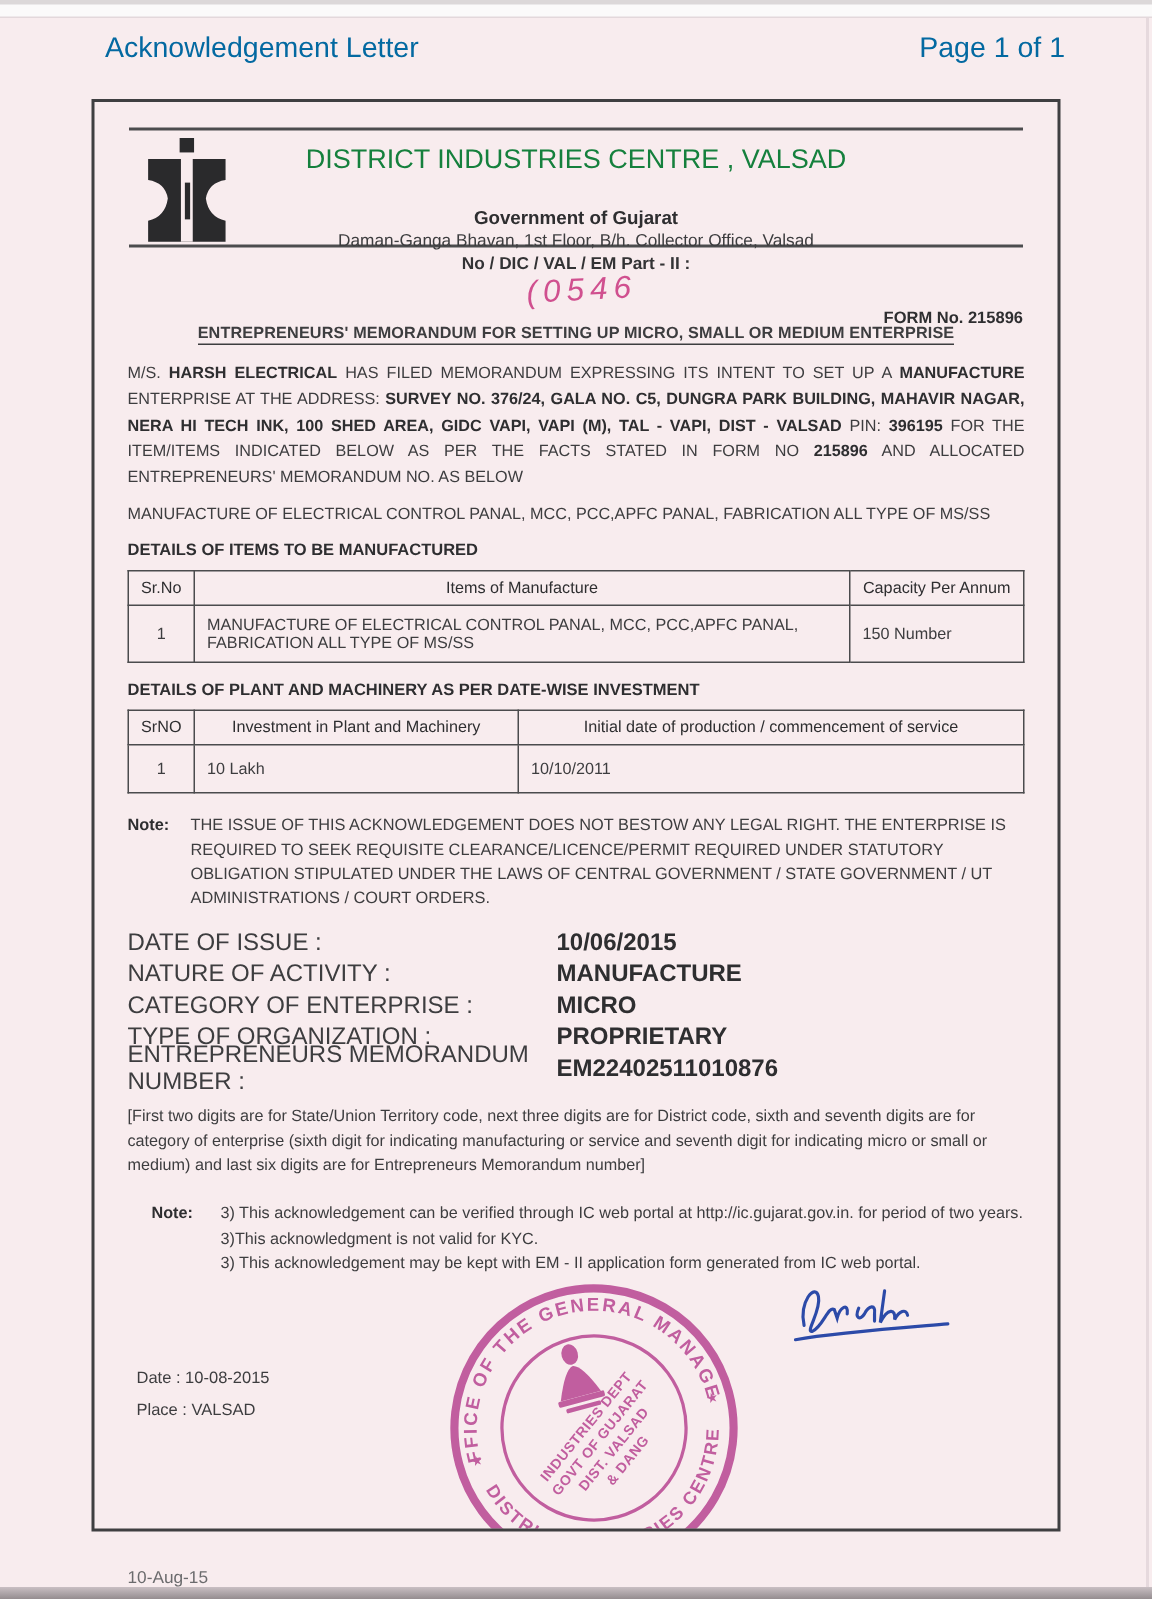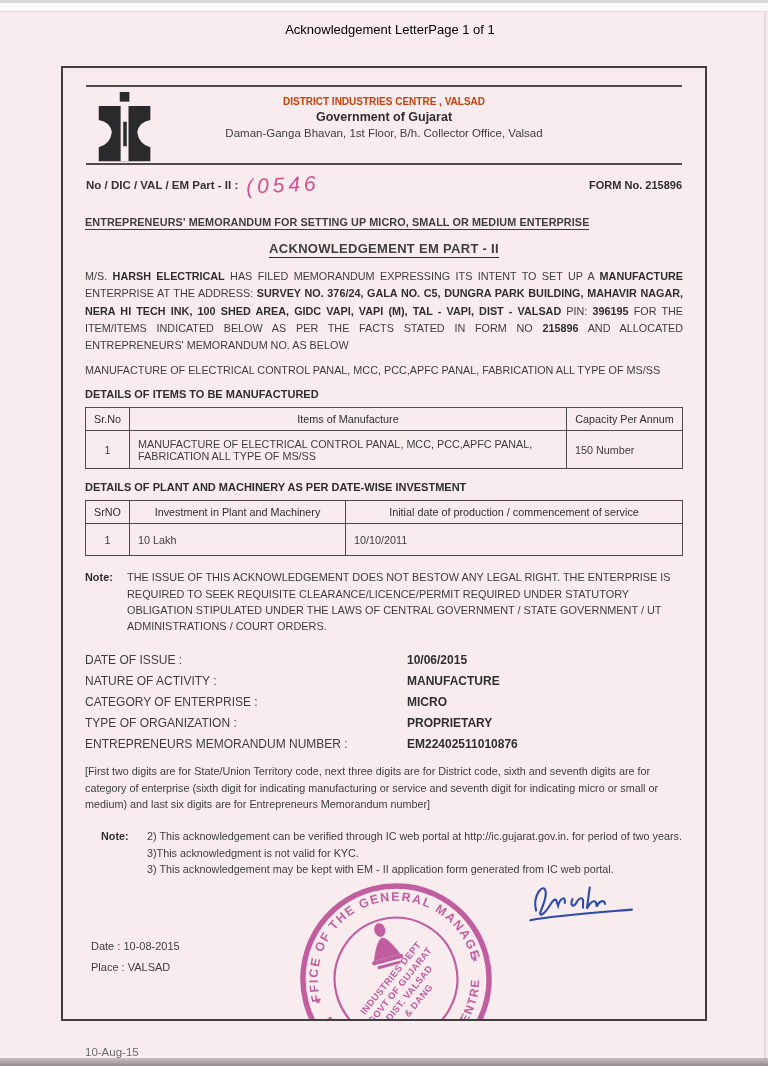--- a/index.html
+++ b/index.html
@@ -7,42 +7,42 @@
   body {
     font-family:"Liberation Sans", sans-serif;
     background:#f8ecee;
     color:#3d3d3f;
     position:relative;
   }
   .scan-top { position:absolute; top:0; left:0; width:100%; height:12px; background:#fbfafa; border-top:3px solid #dcd8d9; border-bottom:1px solid #e3d8db; z-index:5; }
   .scan-bottom { position:absolute; bottom:0; left:0; width:100%; height:8px; background:linear-gradient(#c9bfc3,#948d90); z-index:9; }
   .scan-right { position:absolute; top:0; right:2px; width:2px; height:100%; background:#e6d9dd; z-index:4; }
 
-  .page-header { position:absolute; top:22px; left:70px; right:58px; display:flex; justify-content:center; font-size:13px; color:#000000; }
+  .page-header { position:absolute; top:22px; left:70px; right:58px; display:flex; justify-content:space-between; font-size:19px; color:#0369a1; }
 
   .letter {
     position:absolute; left:61px; top:66px; width:646px; height:955px;
     border:2px solid #3f3f41; padding:0 22px; overflow:hidden; background:transparent;
   }
   .rule { border-top:2px solid #4c4c4e; margin:0 1px; }
   .rule.r1 { margin-top:17px; }
 
   .letterhead { position:relative; height:76px; }
   .lh-text { text-align:center; padding-top:9px; }
-  .lh-org   { font-size:10px; font-weight:bold; color:#c2410c; }
-  .lh-gov   { font-size:12.5px; font-weight:bold; color:#2e2e30; margin-top:3px; }
+  .lh-org   { font-size:18px; font-weight:normal; color:#15803d; }
+  .lh-gov   { font-size:12.5px; font-weight:bold; color:#2e2e30; margin-top:21px; }
   .lh-addr  { font-size:11.5px; margin-top:3px; color:#3d3d3f; }
   .logo { position:absolute; left:8px; top:5px; width:64px; height:70px; }
 
-  .ref-row { display:flex; align-items:center; margin:5px 1px 12px; height:30px; font-size:11.5px; }
+  .ref-row { display:flex; align-items:center; margin:5px 1px 12px; height:30px; font-size:11.5px;flex-direction:column; }
   .ref-label { font-weight:600; color:#333335; }
   .ref-hand { color:#d0508f; font-size:21px; letter-spacing:4px; margin-left:8px; transform:rotate(-3deg); font-style:italic; font-weight:500; }
   .ref-form { margin-left:auto; font-weight:bold; font-size:11px; color:#2e2e30; }
 
-  .t-memo { margin-top:5px; }
+  .t-memo { text-align:center; margin-top:5px; }
   .t-memo span { font-size:10.8px; font-weight:bold; border-bottom:1px solid #3d3d3f; padding-bottom:1px; letter-spacing:.1px; }
   .t-ack { text-align:center; margin-top:9px; }
   .t-ack span { font-size:13px; font-weight:bold; border-bottom:1.5px solid #2e2e30; padding-bottom:1px; letter-spacing:.3px; }
 
   .intro { margin-top:11px; font-size:10.8px; line-height:1.6; text-align:justify; }
   .b { font-weight:bold; color:#2e2e30; }
   .product-line { margin-top:10px; font-size:10.8px; }
   .sec-heading { margin-top:12px; font-size:11px; font-weight:bold; color:#2e2e30; }
 
   table { border-collapse:collapse; width:100%; margin-top:7px; }
@@ -53,21 +53,21 @@
   .t1 tbody td { height:38px; }
   .t2 .c-sr { width:40px; } .t2 .c-inv { width:216px; }
   .t2 td.c-sr { text-align:center; }
   .t2 tbody td { height:32px; }
 
   .note-block { display:flex; margin-top:13px; font-size:10.9px; line-height:1.5; }
   .note-block .lbl { font-weight:bold; width:42px; flex:none; color:#2e2e30; }
   .note-block .txt { width:560px; }
 
   .fields { margin-top:11px; }
-  .field-row { display:flex; height:21px; align-items:flex-end; font-size:12px;gap:36px; }
+  .field-row { display:flex; height:21px; align-items:center; font-size:16px; }
   .field-row .fl { width:286px; flex:none; }
   .field-row .fv { font-weight:bold; color:#2e2e30; }
 
   .brackets { margin-top:12px; font-size:10.8px; line-height:1.55; }
 
   .notes { display:flex; margin-top:15px; font-size:10.8px; line-height:1.55; }
   .notes .lbl { font-weight:bold; width:46px; margin-left:16px; flex:none; color:#2e2e30; }
 
   .sign-area { position:relative; height:114px; }
   .date-block { position:absolute; left:6px; top:58px; font-size:11px; line-height:1.9; }
@@ -111,21 +111,20 @@
 
   <div class="rule"></div>
 
   <div class="ref-row">
     <span class="ref-label">No / DIC / VAL / EM Part - II :</span>
     <span class="ref-hand">(0546</span>
     <span class="ref-form">FORM No. 215896</span>
   </div>
 
   <div class="t-memo"><span>ENTREPRENEURS' MEMORANDUM FOR SETTING UP MICRO, SMALL OR MEDIUM ENTERPRISE</span></div>
-  <div class="t-ack"><span>ACKNOWLEDGEMENT EM PART - II</span></div>
 
   <p class="intro"><span>M/S. </span><span class="b">HARSH ELECTRICAL</span><span> HAS FILED MEMORANDUM EXPRESSING ITS INTENT TO SET UP A </span><span class="b">MANUFACTURE</span><span> ENTERPRISE AT THE ADDRESS: </span><span class="b">SURVEY NO. 376/24, GALA NO. C5, DUNGRA PARK BUILDING, MAHAVIR NAGAR, NERA HI TECH INK, 100 SHED AREA, GIDC VAPI, VAPI (M), TAL - VAPI, DIST - VALSAD</span><span> PIN: </span><span class="b">396195</span><span> FOR THE ITEM/ITEMS INDICATED BELOW AS PER THE FACTS STATED IN FORM NO </span><span class="b">215896</span><span> AND ALLOCATED ENTREPRENEURS' MEMORANDUM NO. AS BELOW</span></p>
 
   <p class="product-line">MANUFACTURE OF ELECTRICAL CONTROL PANAL, MCC, PCC,APFC PANAL, FABRICATION ALL TYPE OF MS/SS</p>
 
   <div class="sec-heading">DETAILS OF ITEMS TO BE MANUFACTURED</div>
   <table class="t1">
     <thead>
       <tr>
         <th class="c-sr">Sr.No</th>
@@ -186,21 +185,21 @@
       <span class="fl">ENTREPRENEURS MEMORANDUM NUMBER :</span>
         <span class="fv">EM22402511010876</span>
     </div>
   </div>
 
   <p class="brackets">[First two digits are for State/Union Territory code, next three digits are for District code, sixth and seventh digits are for category of enterprise (sixth digit for indicating manufacturing or service and seventh digit for indicating micro or small or medium) and last six digits are for Entrepreneurs Memorandum number]</p>
 
   <div class="notes">
     <span class="lbl">Note:</span>
     <div>
-      <div>2) This acknowledgement can be verified through IC web portal at http://ic.gujarat.gov.in. for period of two years.</div>
+      <div>3) This acknowledgement can be verified through IC web portal at http://ic.gujarat.gov.in. for period of two years.</div>
       <div>3)This acknowledgment is not valid for KYC.</div>
       <div>3) This acknowledgement may be kept with EM - II application form generated from IC web portal.</div>
     </div>
   </div>
 
   <div class="sign-area">
     <div class="date-block">
       <div>Date :  10-08-2015</div>
       <div>Place :  VALSAD</div>
     </div>

